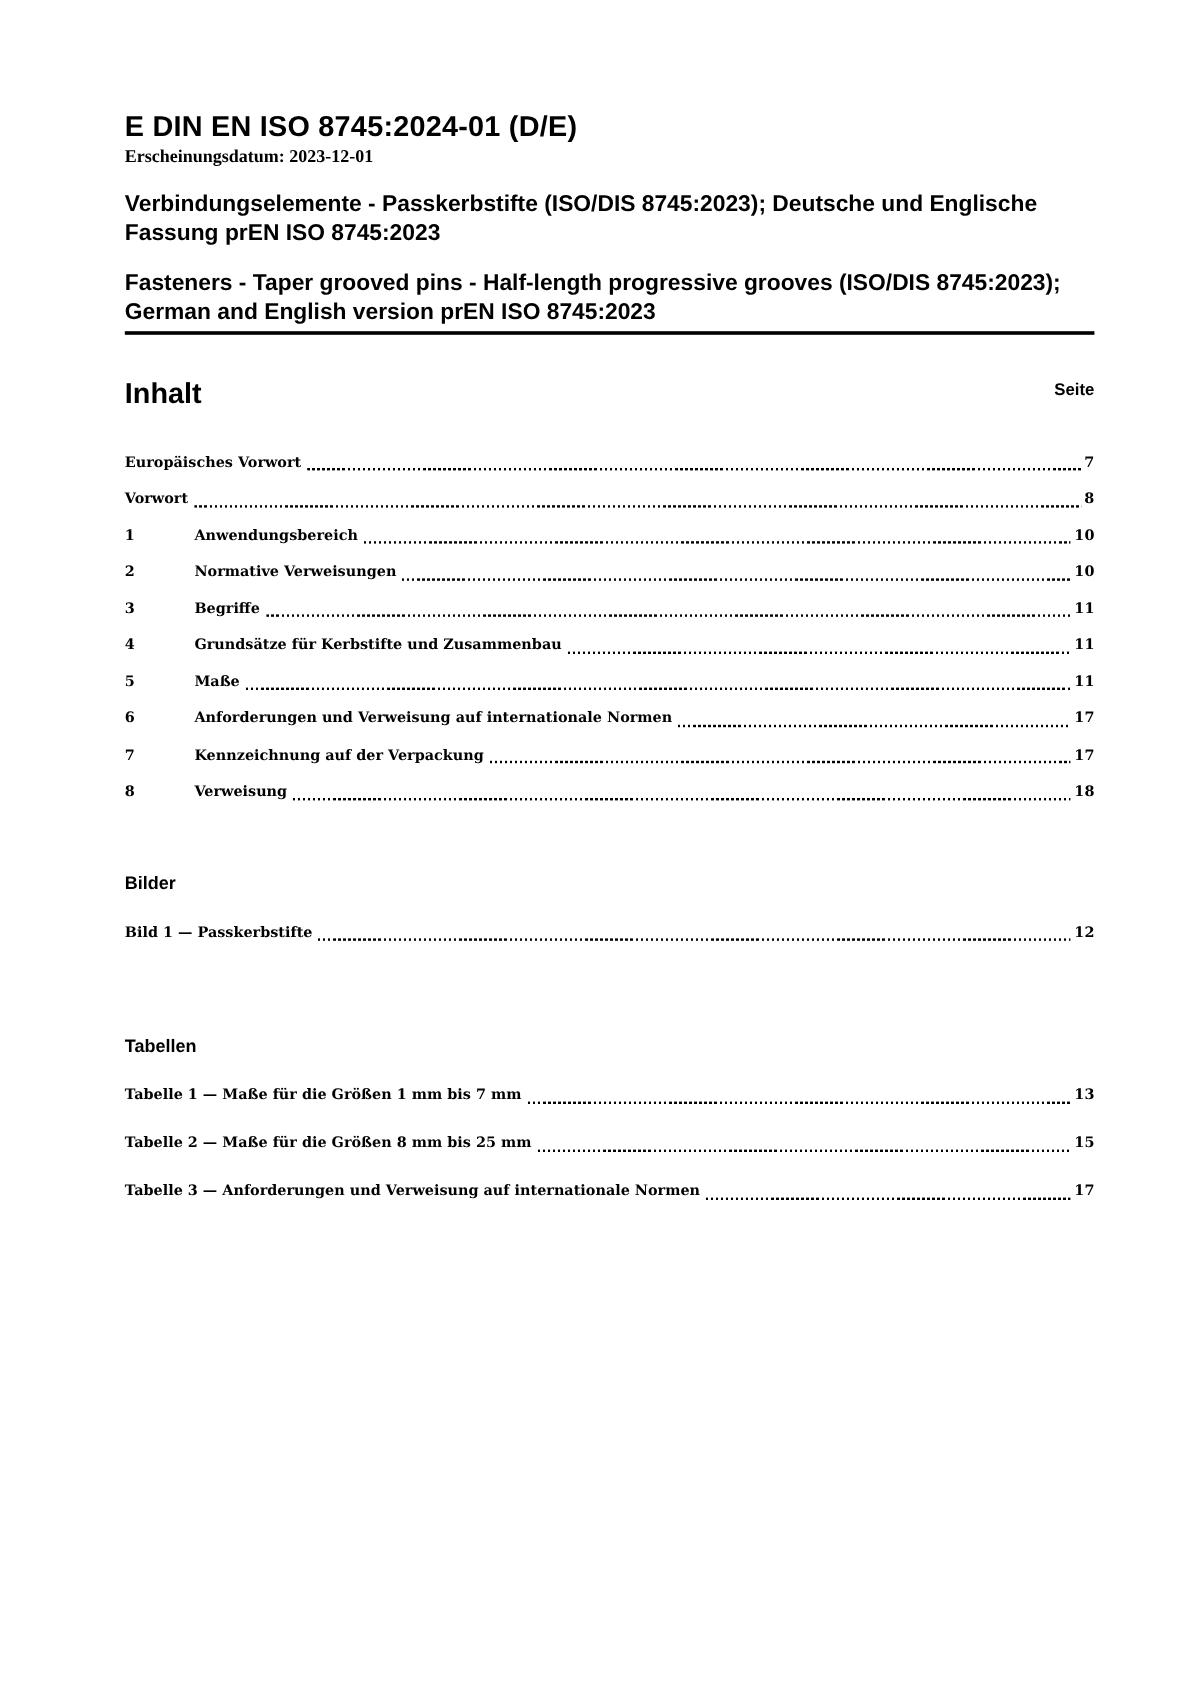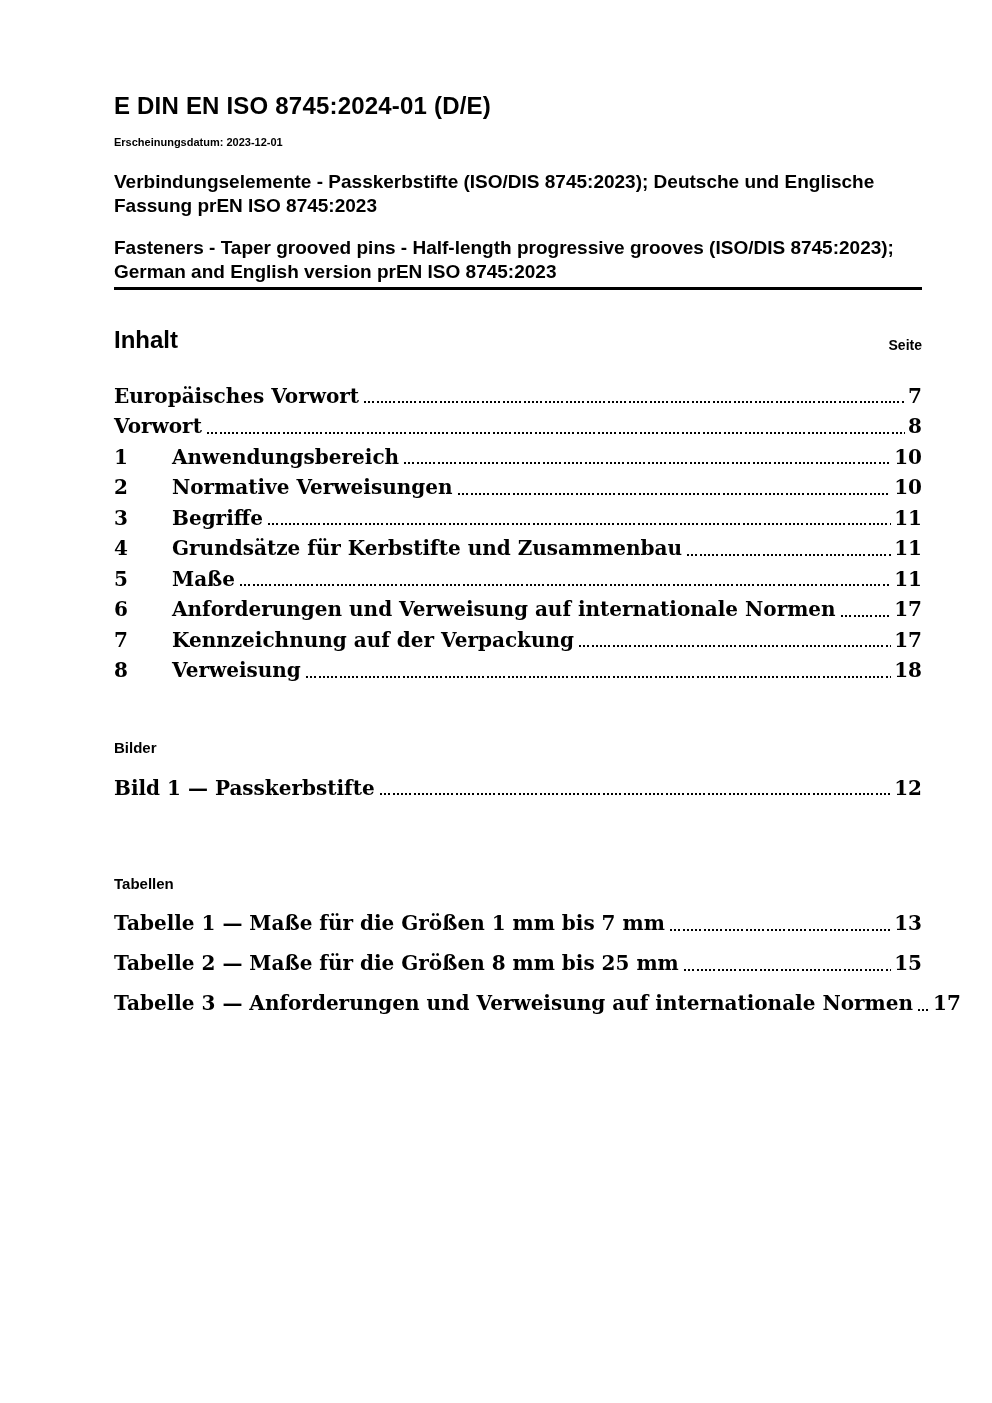--- a/index.html
+++ b/index.html
@@ -6,58 +6,58 @@
   html,body { background:#ffffff; }
   .page {
     position:relative;
     width:992px; height:1403px;
     background:#ffffff;
     color:#000000;
     overflow:hidden;
   }
   .content {
     position:absolute;
-    left:114px; top:0;
+    left:104px; top:0;
     width:808px;
   }
   
   .doc-title {
     margin-top:92px;
     font-family:"Liberation Sans", sans-serif;
     font-weight:bold;
     font-size:24px;
     line-height:27px;
     letter-spacing:0.2px;
   }
   .pub-date {
-    margin-top:14px;
-    font-family:Liberation Sans, sans-serif;
-    font-weight:bold;
-    font-size:11px;
+    margin-top:3px;
+    font-family:Liberation Serif, serif;
+    font-weight:bold;
+    font-size:15px;
     line-height:18px;
   }
   .lang-title {
     font-family:"Liberation Sans", sans-serif;
     font-weight:bold;
     font-size:19px;
     line-height:24px;
   }
   .title-de { margin-top:19px; }
   .title-en { margin-top:18px; }
   .divider {
     margin-top:3px;
     height:2.5px;
     background:#000000;
   }
   
   .toc-head-row {
     margin-top:36px;
     display:flex;
     justify-content:space-between;
-    align-items:flex-end;
+    align-items:flex-start;
     gap:48px;
   }
   .toc-heading {
     font-family:"Liberation Sans", sans-serif;
     font-weight:bold;
     font-size:24px;
     line-height:28px;
   }
   .page-col-label {
     font-family:"Liberation Sans", sans-serif;
@@ -65,21 +65,21 @@
     font-size:14px;
     line-height:18px;
   }
   
   .toc-list { margin-top:33px; }
   .toc-row {
     display:flex;
     align-items:baseline;
     font-family:"DejaVu Serif", serif;
     font-weight:bold;
-    font-size:20px;
+    font-size:12px;
     line-height:19.5px;
     margin-bottom:11px;
     white-space:nowrap;
   }
   .toc-num {
     flex:0 0 58px;
   }
   .leader {
     flex:1 1 auto;
     position:relative;

